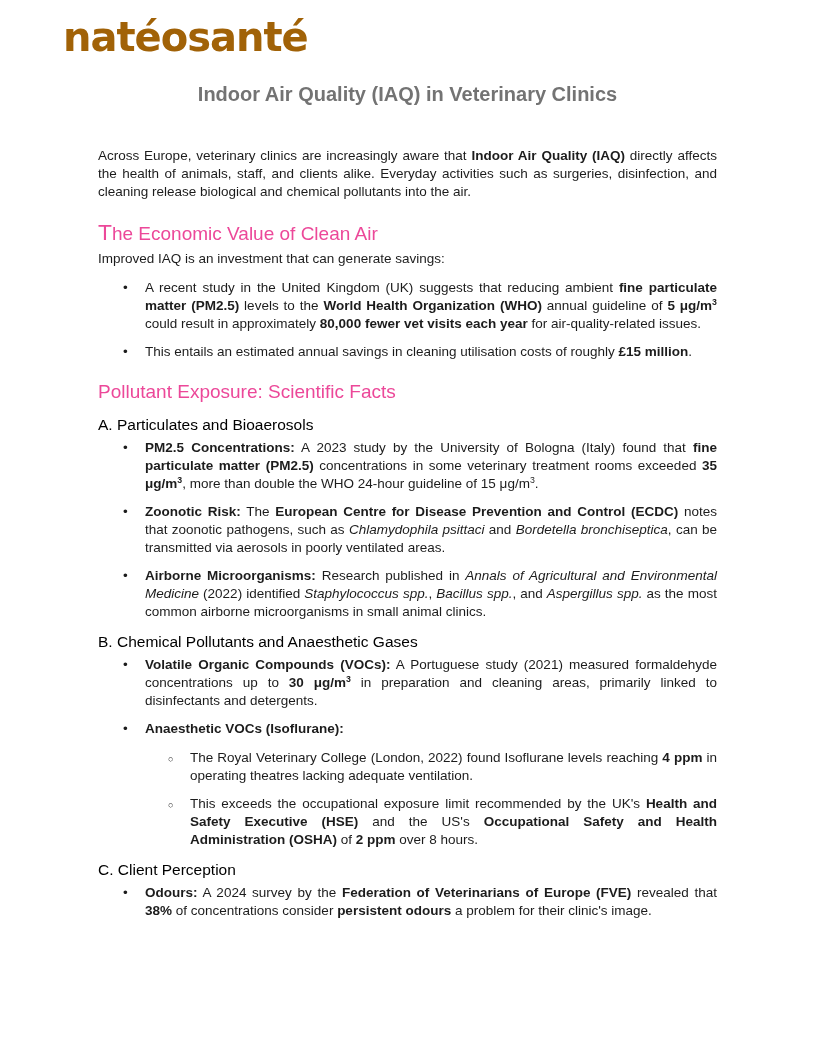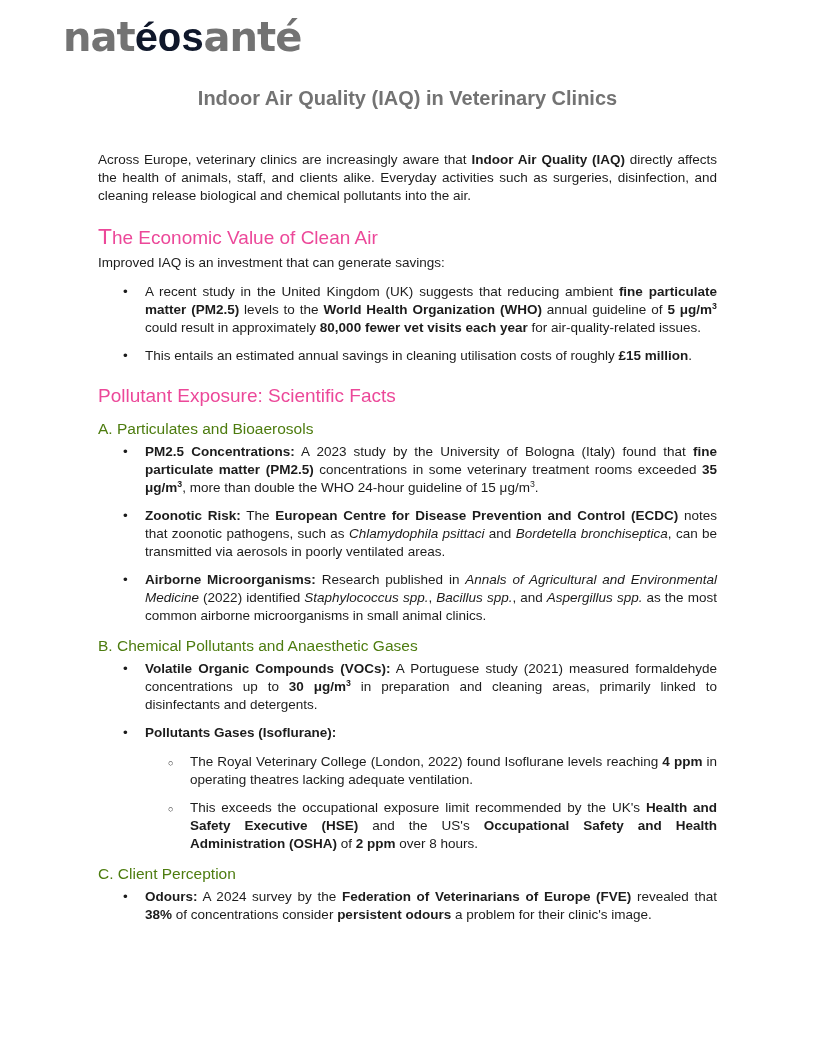--- a/index.html
+++ b/index.html
@@ -22,22 +22,22 @@
   }
   
   .logo {
     margin-left: -35px;
     font-size: 40px;
     line-height: 44px;
     font-weight: bold;
     letter-spacing: -1px;
     font-family: "DejaVu Sans", "Liberation Sans", sans-serif;
   }
-  .logo .dark { color: #737373; }
-  .logo .cyan { color: #0f172a; font-family: Liberation Mono, monospace; }
+  .logo .dark { color: #a16207; }
+  .logo .cyan { color: #a16207; }
   
   .doc-title {
     margin: 22px 0 0 0;
     text-align: center;
     font-size: 20px;
     line-height: 26px;
     font-weight: bold;
     color: #737373;
   }
   
@@ -56,21 +56,21 @@
     color: #ec4899;
   }
   h2.sec-heading.bigfirst::first-letter { font-size: 1.2em; }
   h2.sec-heading + p.lead { margin-top: 4px; margin-bottom: 0; }
   
   h3.sub-heading {
     margin: 11px 0 0 0;
     font-size: 15.5px;
     line-height: 20px;
     font-weight: 400;
-    color: #4d7c0f;
+    color: #000000;
   }
   
   ul.l1 {
     list-style: none;
     margin: 11px 0 0 0;
     padding: 0;
   }
   h3.sub-heading + ul.l1 { margin-top: 4px; }
   ul.l1 > li {
     position: relative;
@@ -141,21 +141,21 @@
   <ul class="l1">
     <li><span class="b">PM2.5 Concentrations:</span><span> A 2023 study by the University of Bologna (Italy) found that </span><span class="b">fine particulate matter (PM2.5)</span><span> concentrations in some veterinary treatment rooms exceeded </span><span class="b">35 μg/m</span><sup class="b">3</sup><span>, more than double the WHO 24-hour guideline of 15 μg/m</span><sup>3</sup><span>.</span></li>
     <li><span class="b">Zoonotic Risk:</span><span> The </span><span class="b">European Centre for Disease Prevention and Control (ECDC)</span><span> notes that zoonotic pathogens, such as </span><span class="i">Chlamydophila psittaci</span><span> and </span><span class="i">Bordetella bronchiseptica</span><span>, can be transmitted via aerosols in poorly ventilated areas.</span></li>
     <li><span class="b">Airborne Microorganisms:</span><span> Research published in </span><span class="i">Annals of Agricultural and Environmental Medicine</span><span> (2022) identified </span><span class="i">Staphylococcus spp.</span><span>, </span><span class="i">Bacillus spp.</span><span>, and </span><span class="i">Aspergillus spp.</span><span> as the most common airborne microorganisms in small animal clinics.</span></li>
   </ul>
 
   <h3 class="sub-heading">B. Chemical Pollutants and Anaesthetic Gases</h3>
   <ul class="l1">
     <li><span class="b">Volatile Organic Compounds (VOCs):</span><span> A Portuguese study (2021) measured formaldehyde concentrations up to </span><span class="b">30 μg/m</span><sup class="b">3</sup><span> in preparation and cleaning areas, primarily linked to disinfectants and detergents.</span></li>
     <li>
-      <span><span class="b">Pollutants Gases (Isoflurane):</span></span>
+      <span><span class="b">Anaesthetic VOCs (Isoflurane):</span></span>
       <ul class="l2">
         <li><span>The Royal Veterinary College (London, 2022) found Isoflurane levels reaching </span><span class="b">4 ppm</span><span> in operating theatres lacking adequate ventilation.</span></li>
         <li><span>This exceeds the occupational exposure limit recommended by the UK's </span><span class="b">Health and Safety Executive (HSE)</span><span> and the US's </span><span class="b">Occupational Safety and Health Administration (OSHA)</span><span> of </span><span class="b">2 ppm</span><span> over 8 hours.</span></li>
       </ul>
     </li>
   </ul>
 
   <h3 class="sub-heading">C. Client Perception</h3>
   <ul class="l1">
     <li><span class="b">Odours:</span><span> A 2024 survey by the </span><span class="b">Federation of Veterinarians of Europe (FVE)</span><span> revealed that </span><span class="b">38%</span><span> of concentrations consider </span><span class="b">persistent odours</span><span> a problem for their clinic's image.</span></li>

